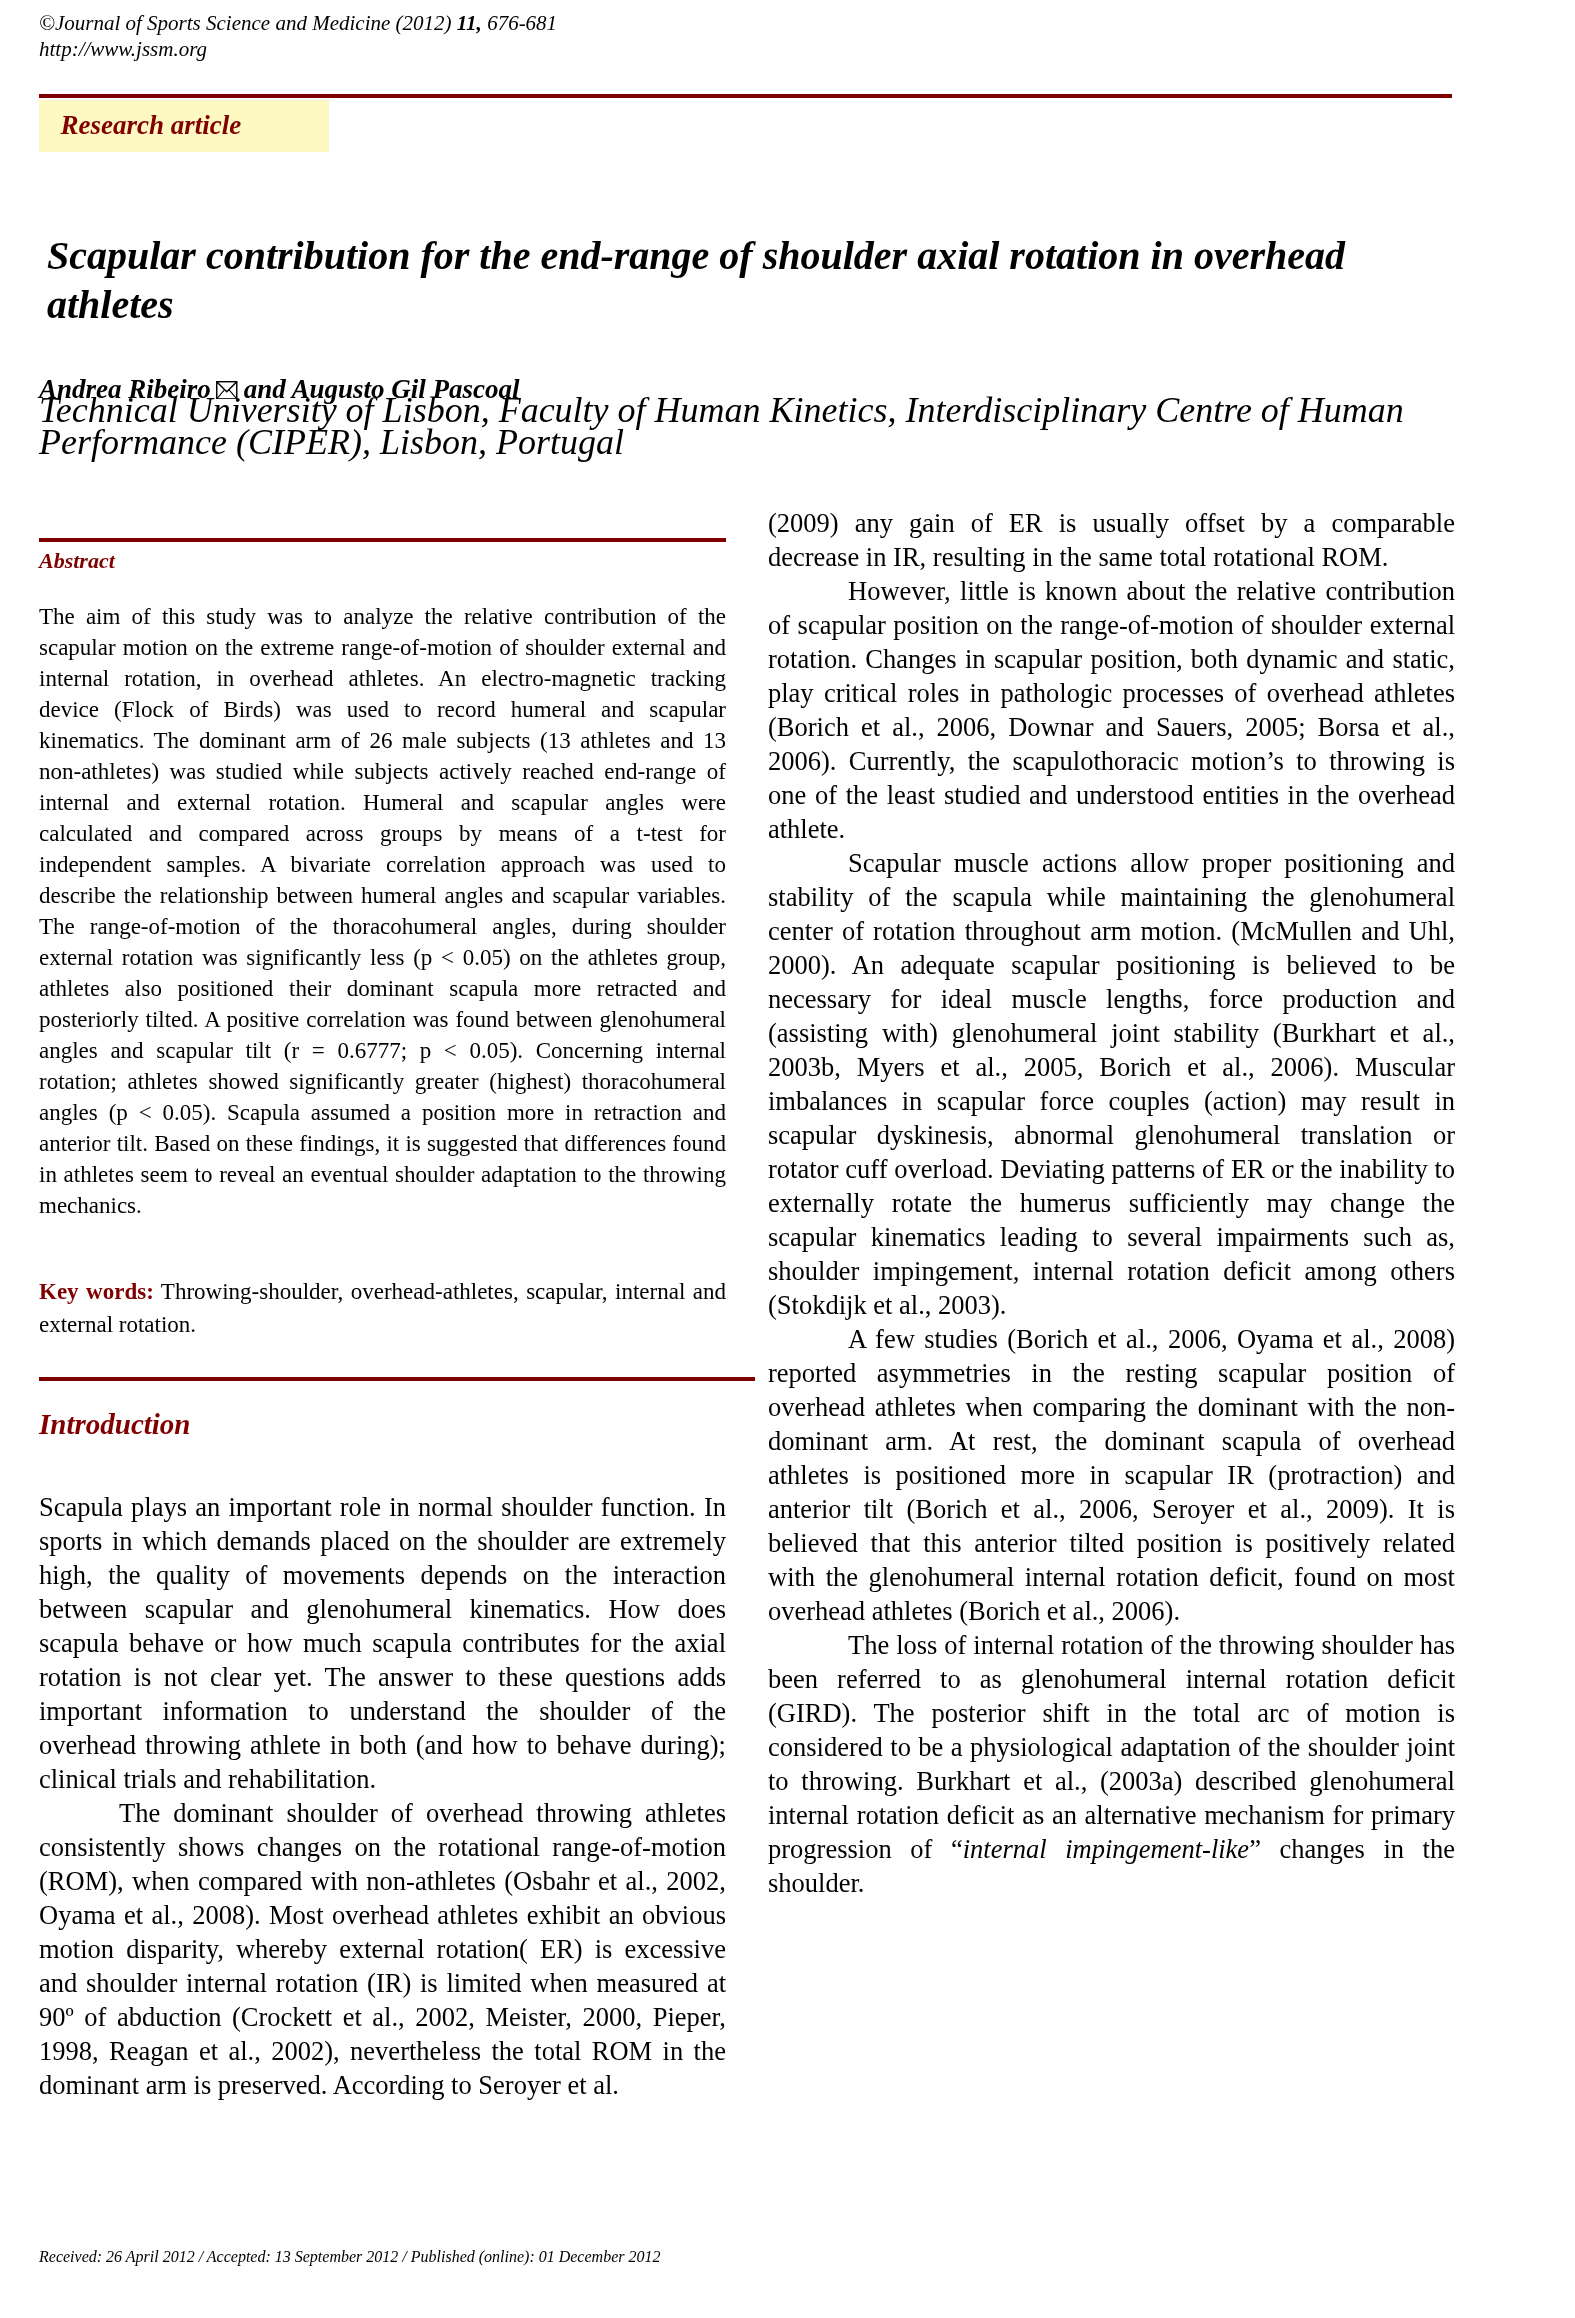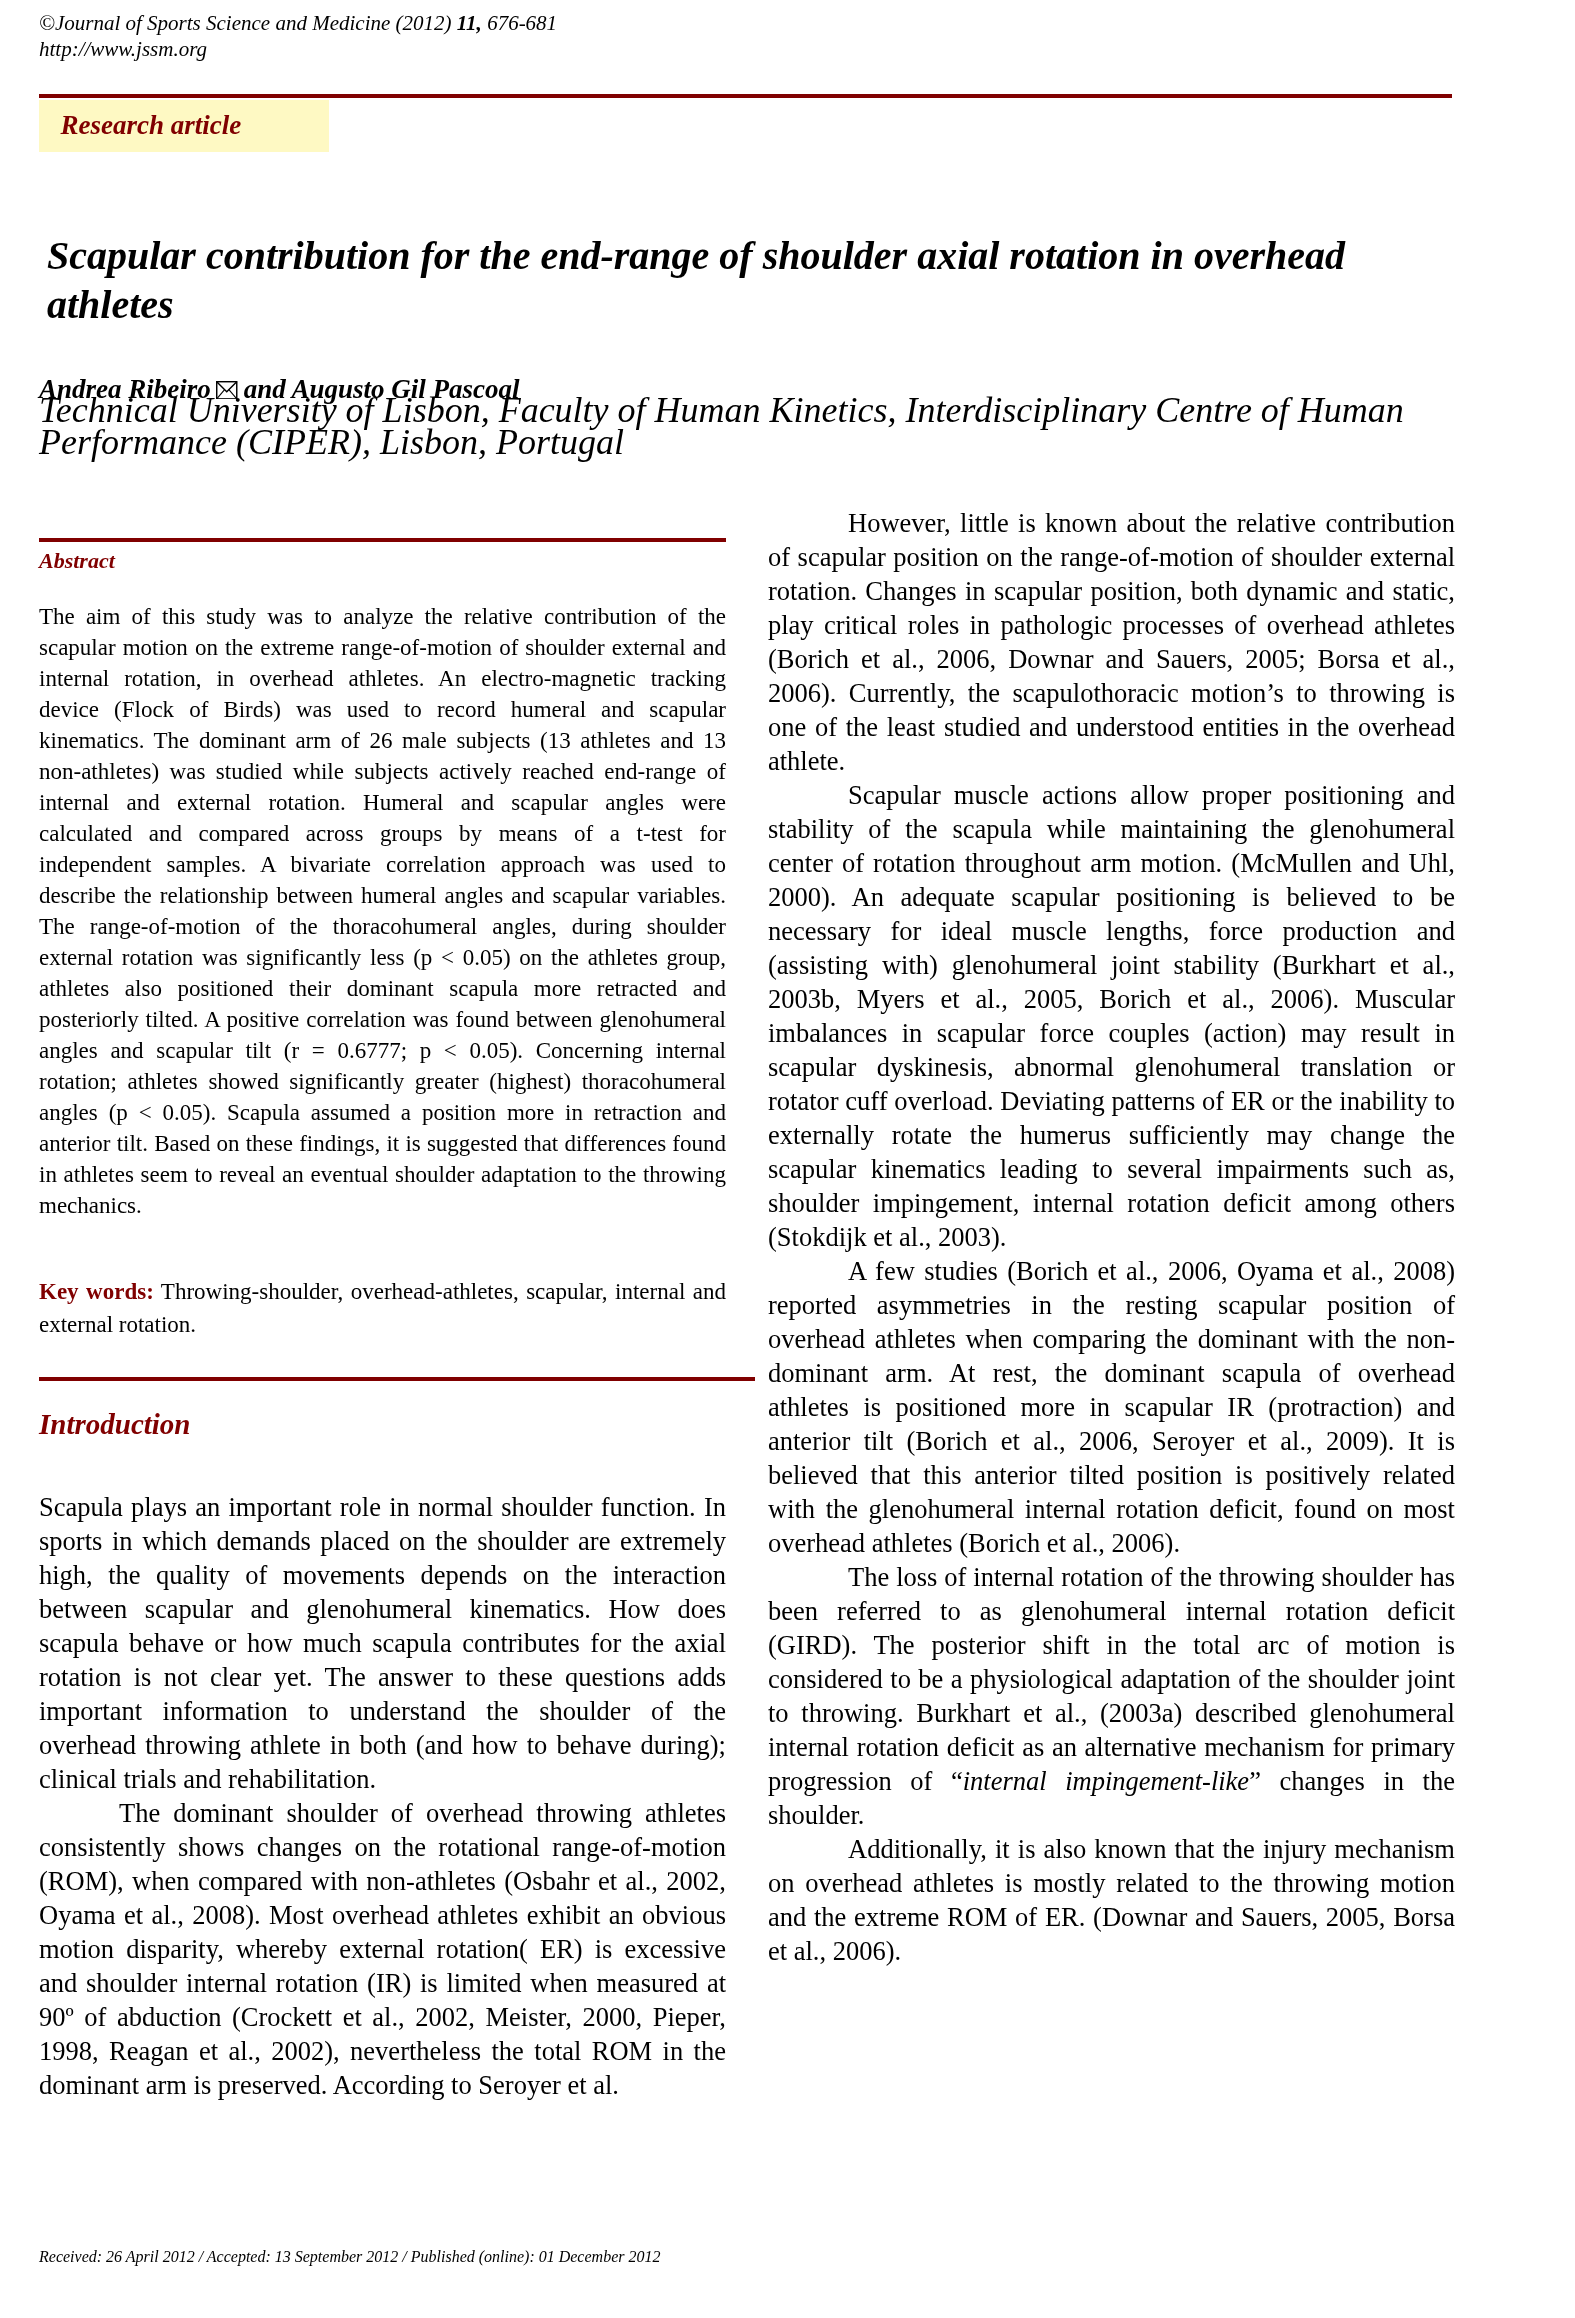--- a/index.html
+++ b/index.html
@@ -65,21 +65,21 @@
 </div>
 <div class="rule" style="left:39px; top:1377px; width:716px;"></div>
 
 <div class="abs intro-head">Introduction</div>
 <div class="col col-left intro-body">
   <p>Scapula plays an important role in normal shoulder function. In sports in which demands placed on the shoulder are extremely high, the quality of movements depends on the interaction between scapular and glenohumeral kinematics. How does scapula behave or how much scapula contributes for the axial rotation is not clear yet. The answer to these questions adds important information to understand the shoulder of the overhead throwing athlete in both (and how to behave during); clinical trials and rehabilitation.</p>
   <p class="indent">The dominant shoulder of overhead throwing athletes consistently shows changes on the rotational range-of-motion (ROM), when compared with non-athletes (Osbahr et al., 2002, Oyama et al., 2008). Most overhead athletes exhibit an obvious motion disparity, whereby external rotation( ER) is excessive and shoulder internal rotation (IR) is limited when measured at 90º of abduction (Crockett et al., 2002, Meister, 2000, Pieper, 1998, Reagan et al., 2002), nevertheless the total ROM in the dominant arm is preserved. According to Seroyer et al.</p>
 </div>
 
 <div class="col col-right">
+  <p>(2009) any gain of ER is usually offset by a comparable decrease in IR, resulting in the same total rotational ROM.</p>
   <p class="indent">However, little is known about the relative contribution of scapular position on the range-of-motion of shoulder external rotation. Changes in scapular position, both dynamic and static, play critical roles in pathologic processes of overhead athletes (Borich et al., 2006, Downar and Sauers, 2005; Borsa et al., 2006). Currently, the scapulothoracic motion’s to throwing is one of the least studied and understood entities in the overhead athlete.</p>
   <p class="indent">Scapular muscle actions allow proper positioning and stability of the scapula while maintaining the glenohumeral center of rotation throughout arm motion. (McMullen and Uhl, 2000). An adequate scapular positioning is believed to be necessary for ideal muscle lengths, force production and (assisting with) glenohumeral joint stability (Burkhart et al., 2003b, Myers et al., 2005, Borich et al., 2006). Muscular imbalances in scapular force couples (action) may result in scapular dyskinesis, abnormal glenohumeral translation or rotator cuff overload. Deviating patterns of ER or the inability to externally rotate the humerus sufficiently may change the scapular kinematics leading to several impairments such as, shoulder impingement, internal rotation deficit among others (Stokdijk et al., 2003).</p>
   <p class="indent">A few studies (Borich et al., 2006, Oyama et al., 2008) reported asymmetries in the resting scapular position of overhead athletes when comparing the dominant with the non-dominant arm. At rest, the dominant scapula of overhead athletes is positioned more in scapular IR (protraction) and anterior tilt (Borich et al., 2006, Seroyer et al., 2009). It is believed that this anterior tilted position is positively related with the glenohumeral internal rotation deficit, found on most overhead athletes (Borich et al., 2006).</p>
   <p class="indent"><span>The loss of internal rotation of the throwing shoulder has been referred to as glenohumeral internal rotation deficit (GIRD). The posterior shift in the total arc of motion is considered to be a physiological adaptation of the shoulder joint to throwing. Burkhart et al., (2003a) described glenohumeral internal rotation deficit as an alternative mechanism for primary progression of “</span><em>internal impingement-like</em><span>” changes in the shoulder.</span></p>
-  <p class="indent">Additionally, it is also known that the injury mechanism on overhead athletes is mostly related to the throwing motion and the extreme ROM of ER. (Downar and Sauers, 2005, Borsa et al., 2006).</p>
 </div>
 
 <div class="abs footer">Received: 26 April 2012 / Accepted: 13 September 2012 / Published (online): 01 December 2012</div>
 
 
 </body></html>

